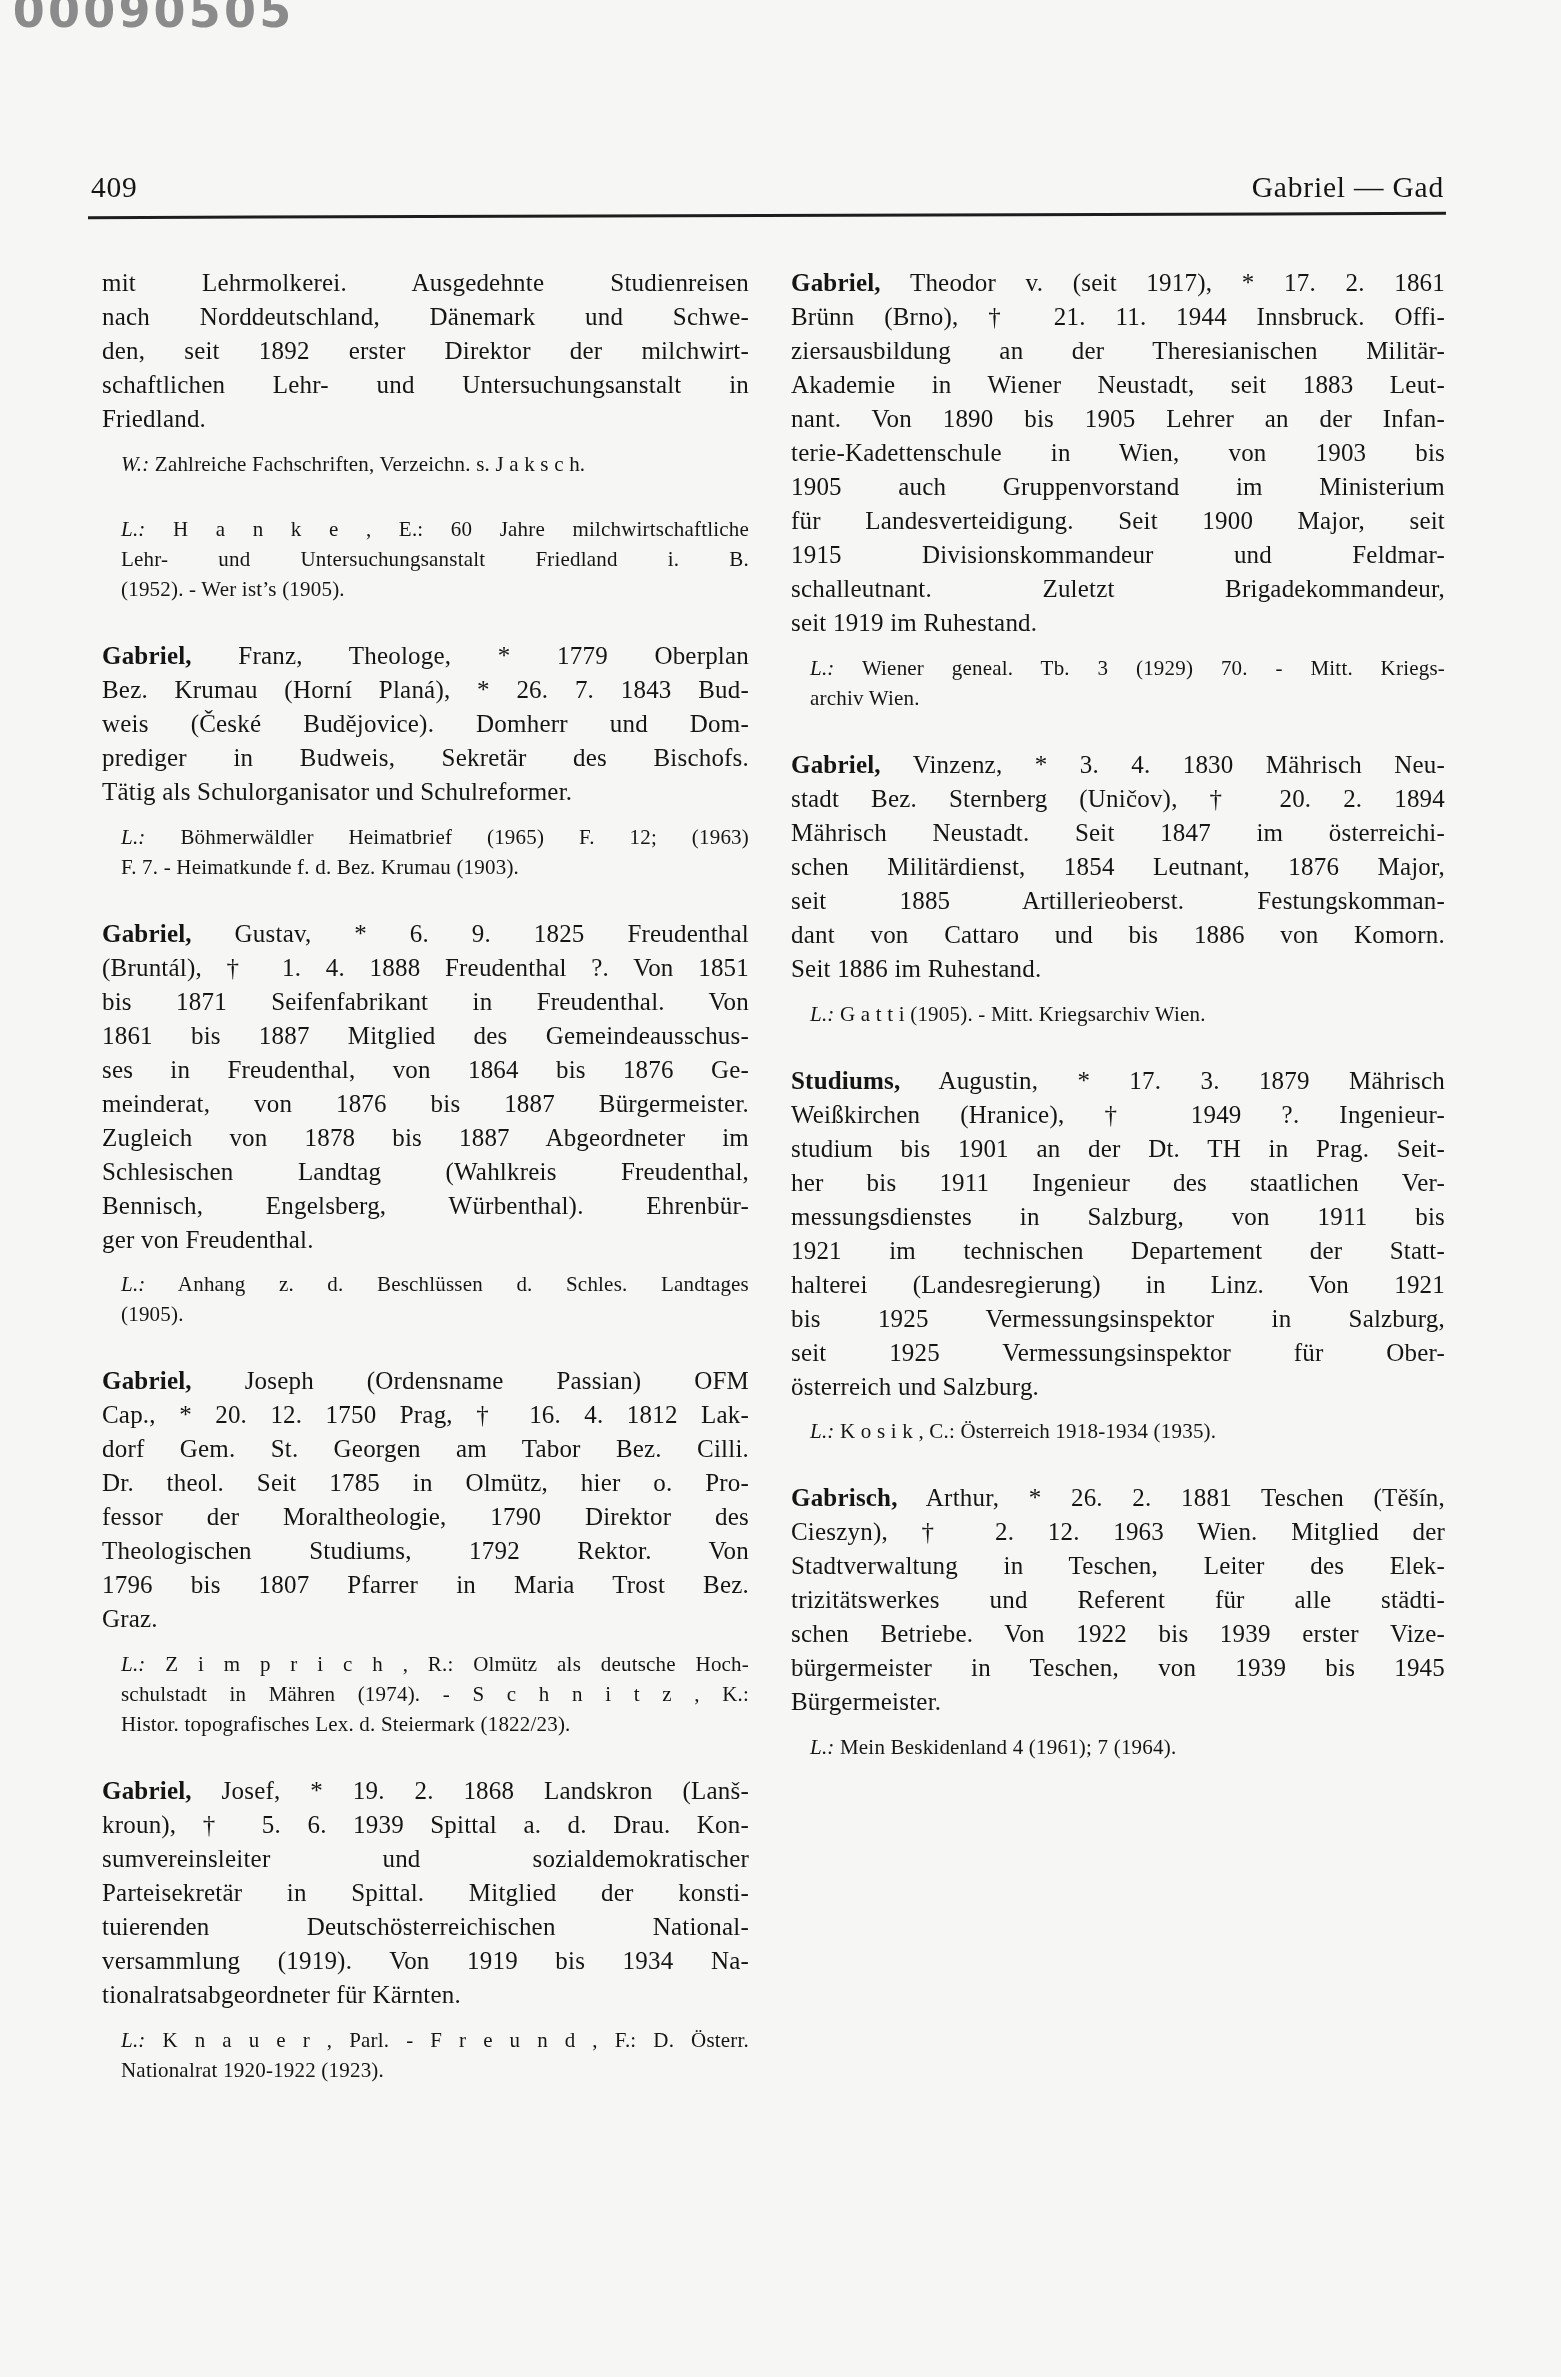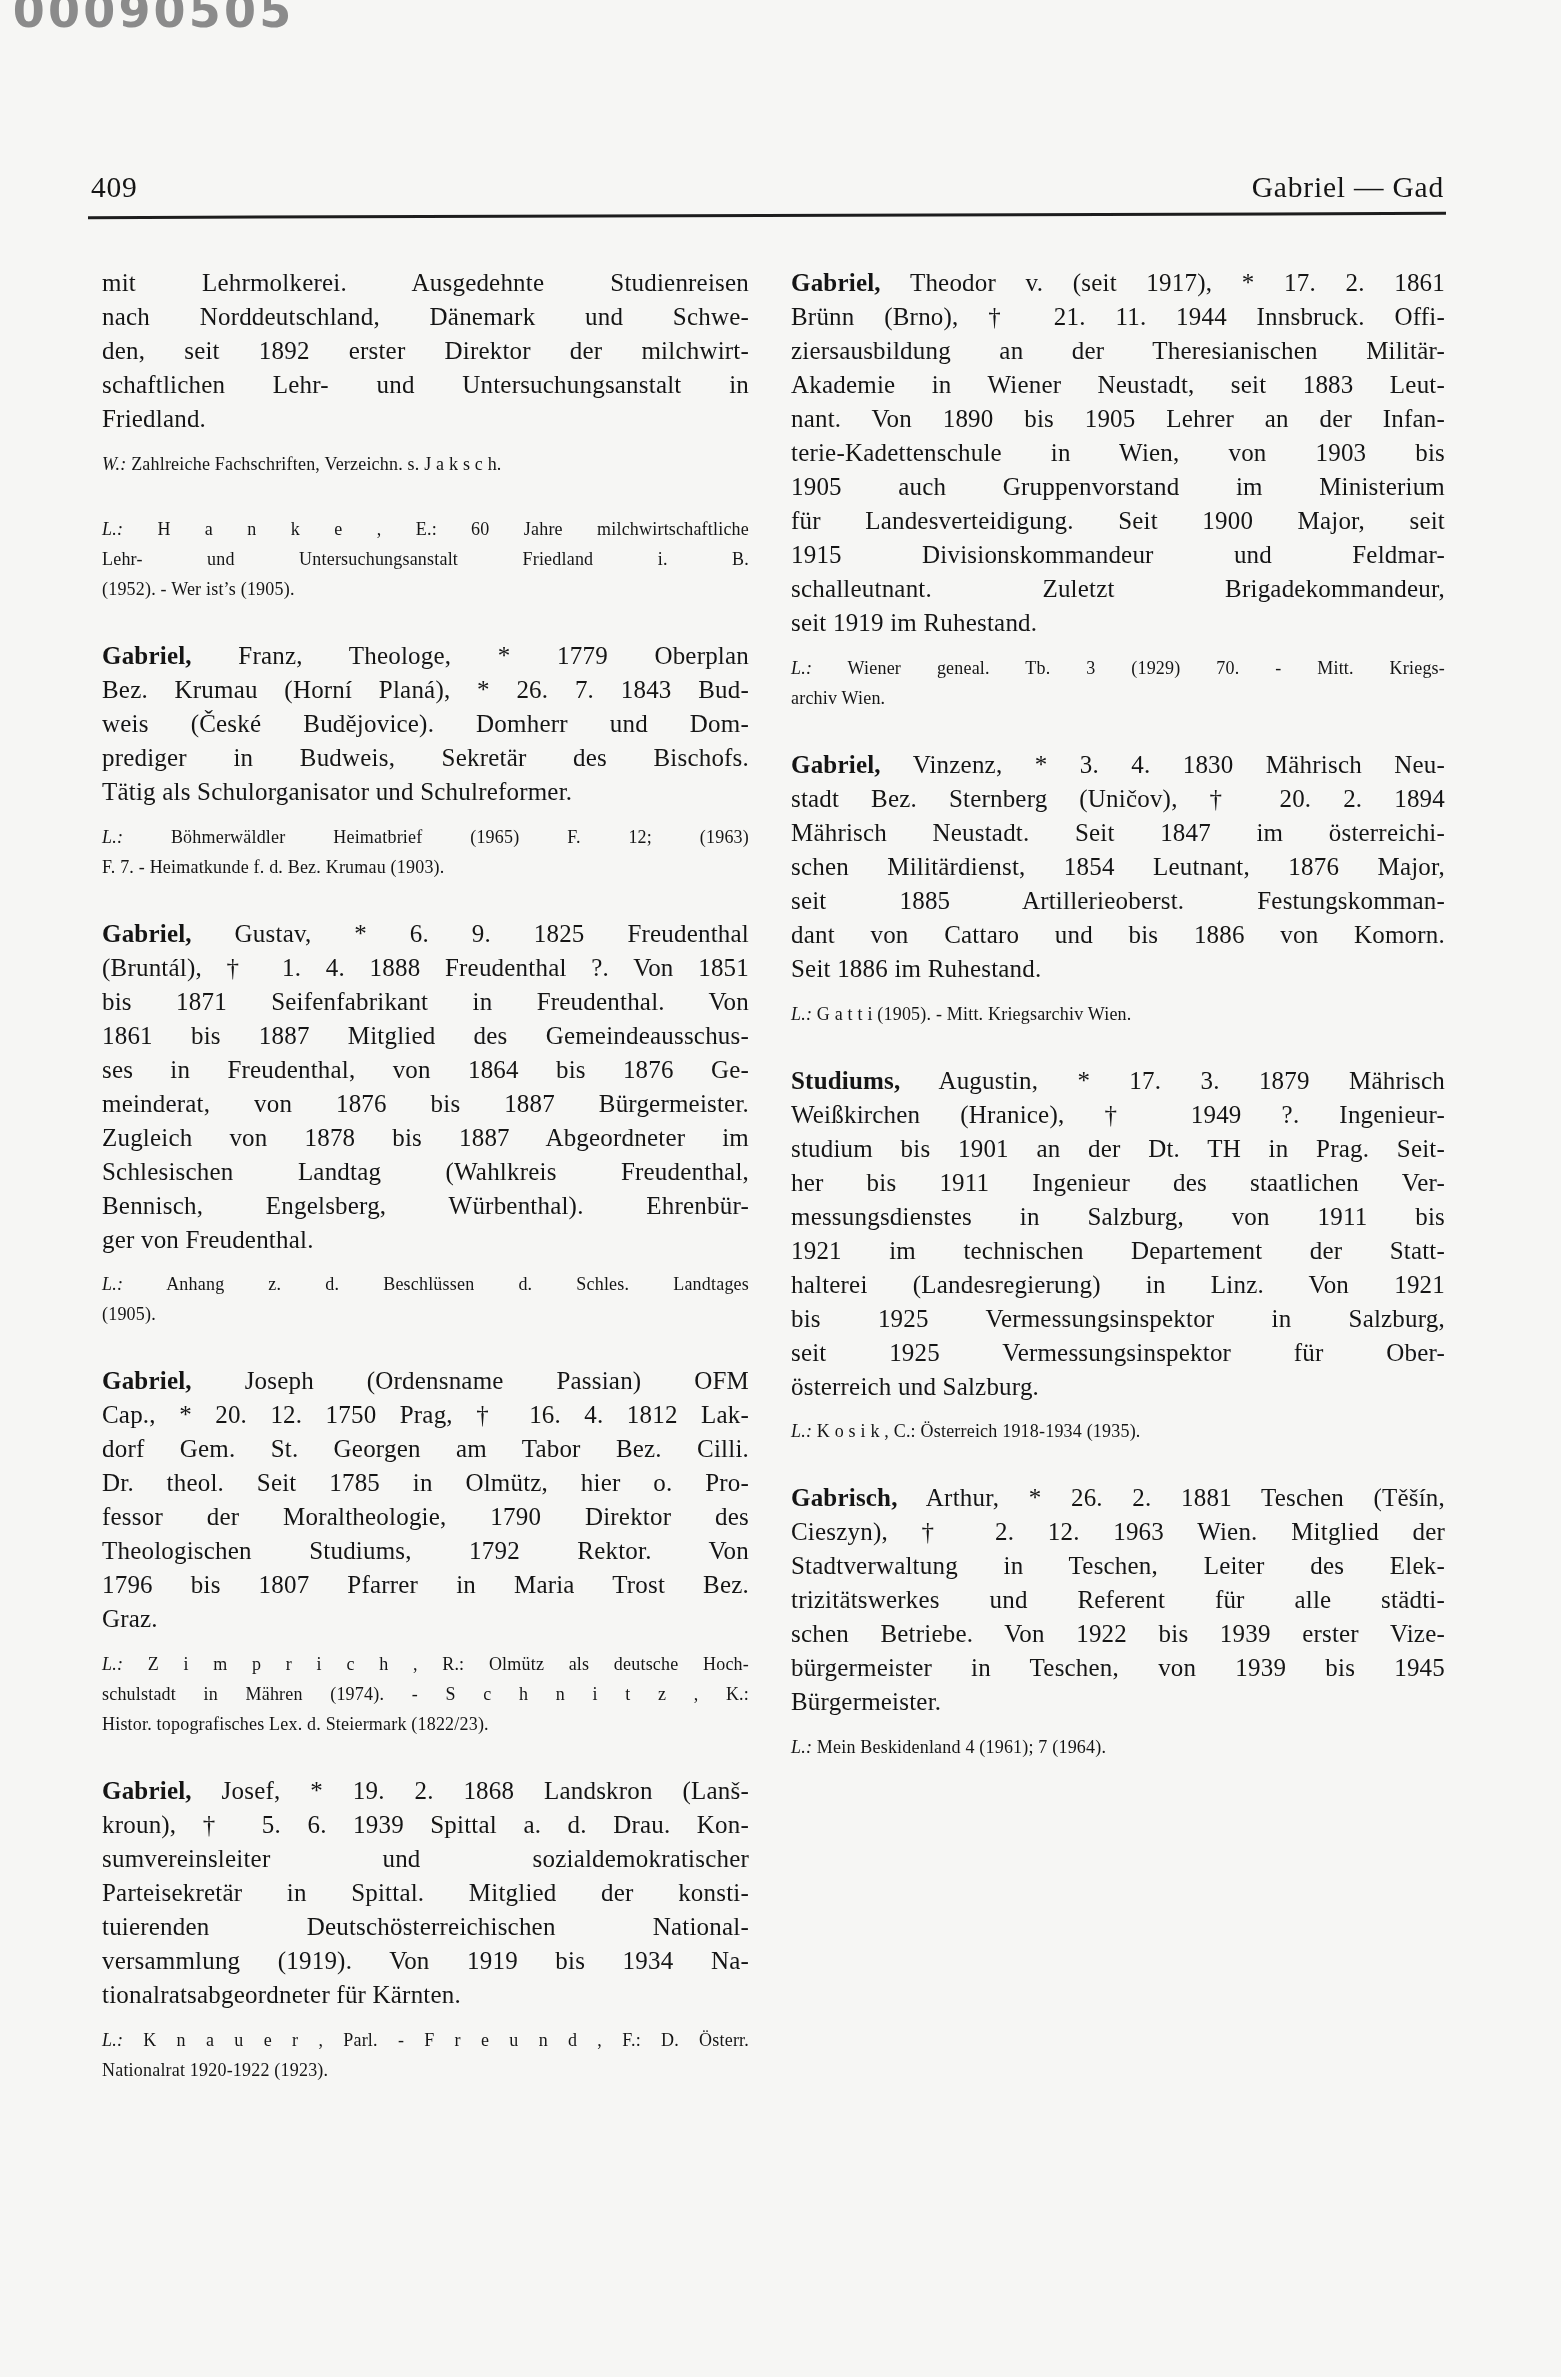--- a/index.html
+++ b/index.html
@@ -51,24 +51,25 @@
     position: absolute;
     top: 266px;
     font-size: 25px;
     line-height: 34px;
     letter-spacing: 0.2px;
   }
   .col-left  { left: 102px; width: 647px; }
   .col-right { left: 791px; width: 654px; }
   .block { margin: 0; }
   .block.ref {
-    font-size: 18px;
+    font-size: 21px;
     line-height: 30px;
     margin-top: 12.8px;
     margin-bottom: 35px;
+    margin-left: 19px;
   }
   .line { text-align: justify; text-align-last: justify; }
   .line.last { text-align-last: left; }
   .lemma { font-weight: bold; }
   .ref-label { font-style: italic; }
   .scan-speck {
     position: absolute;
     left: 249px;
     top: 2241px;
     width: 2.4px;

